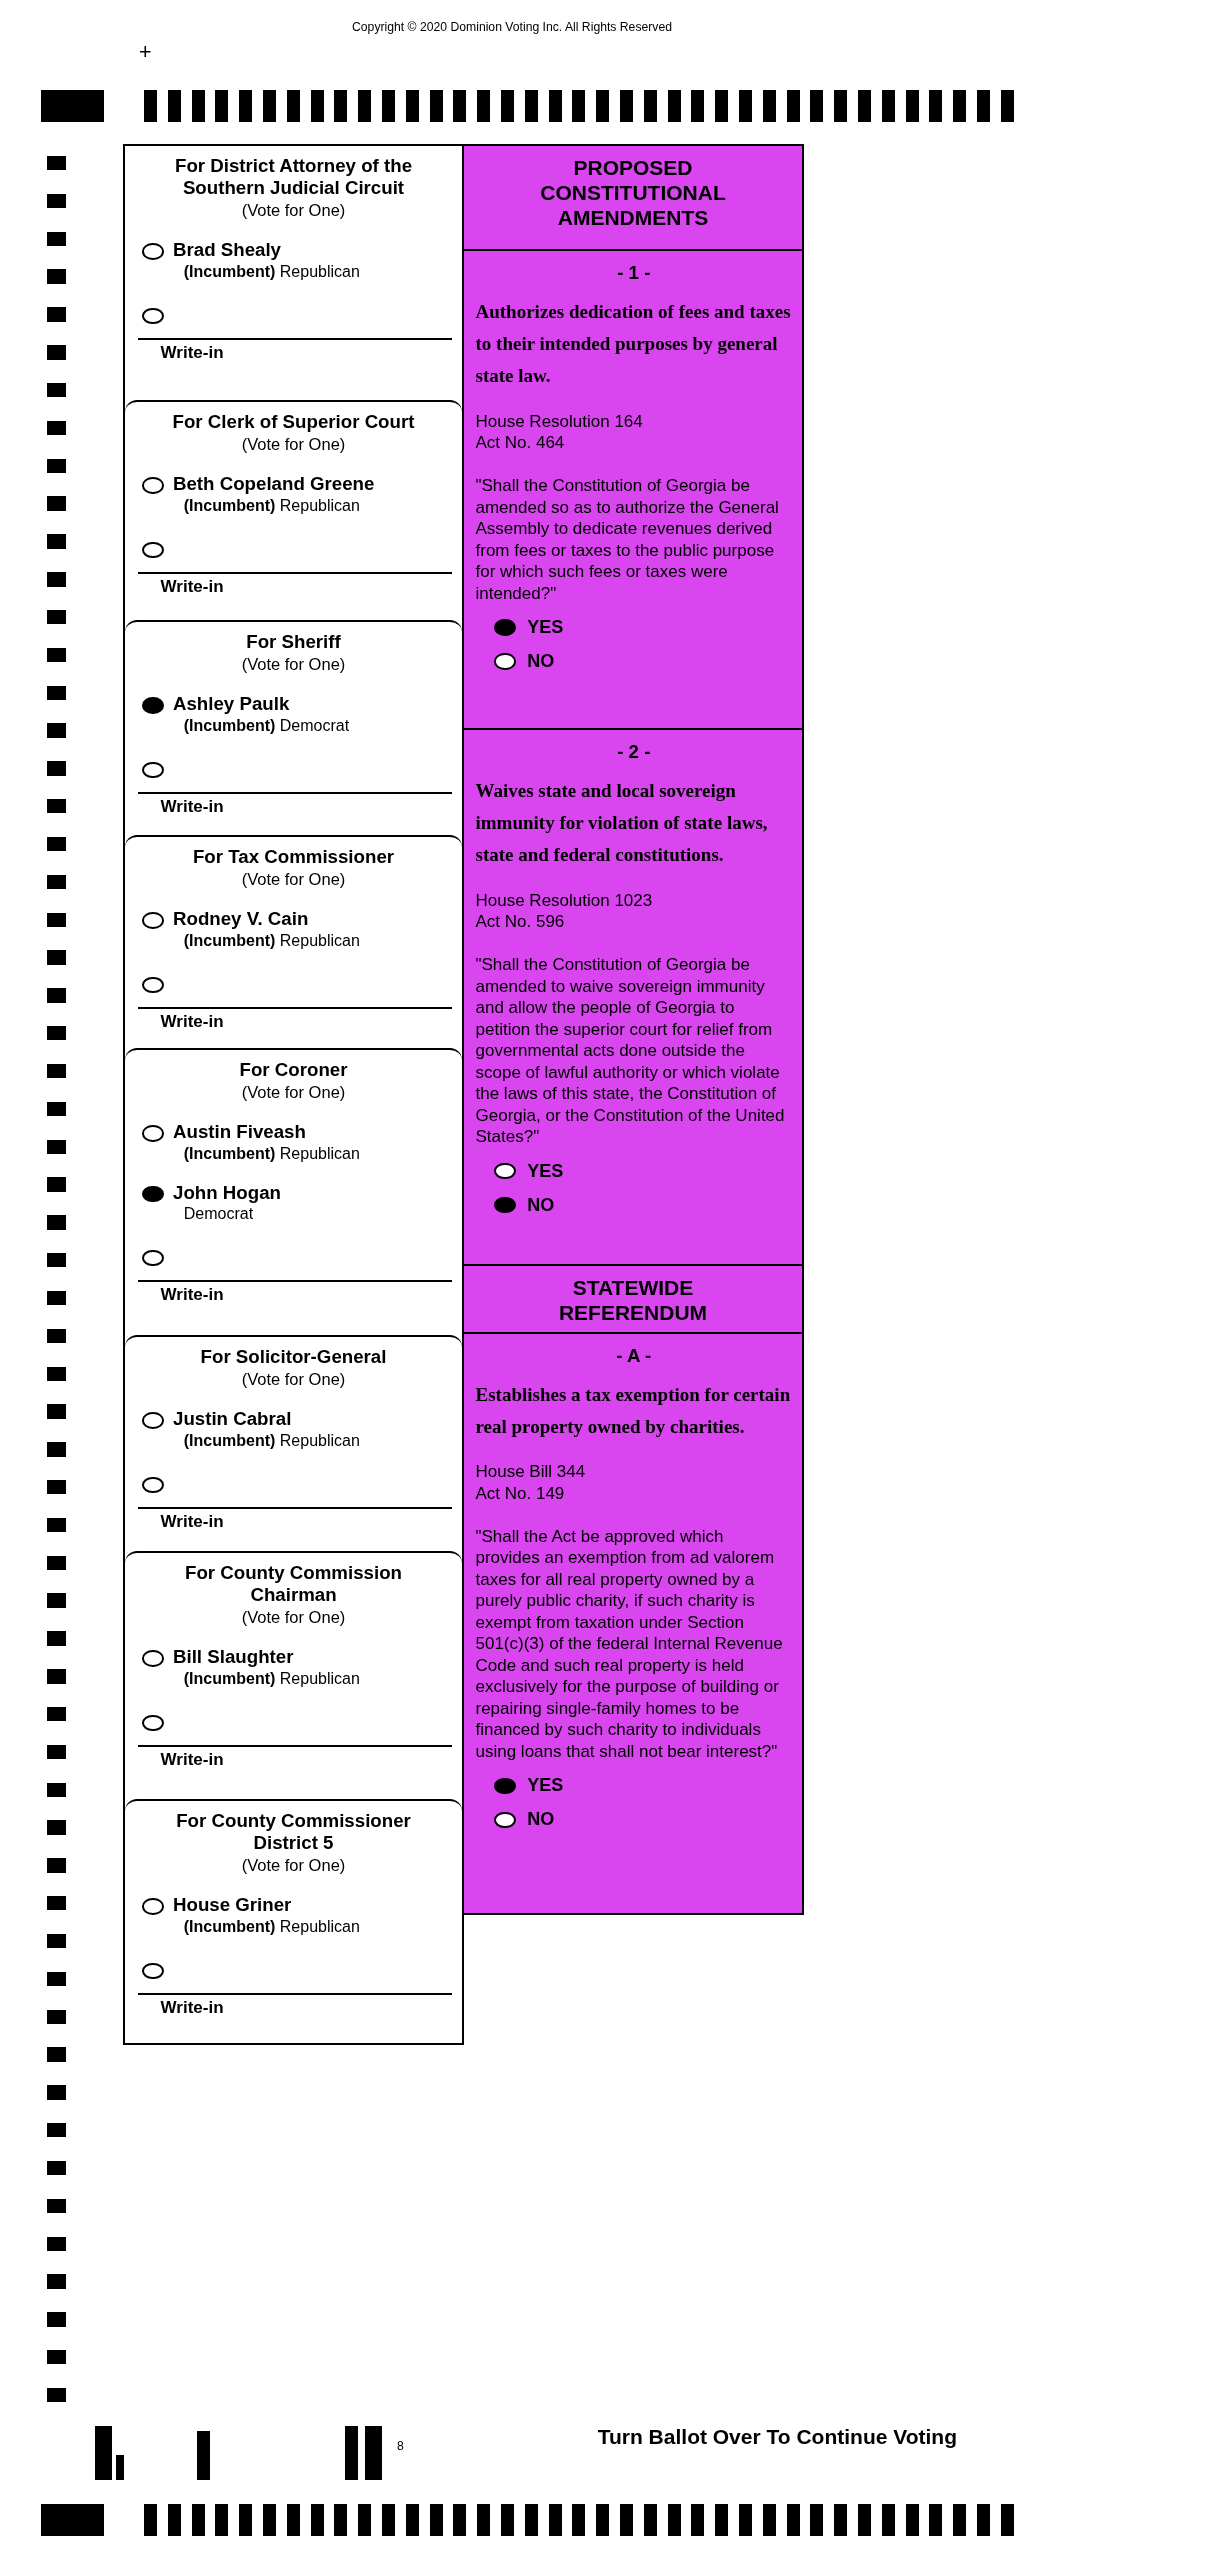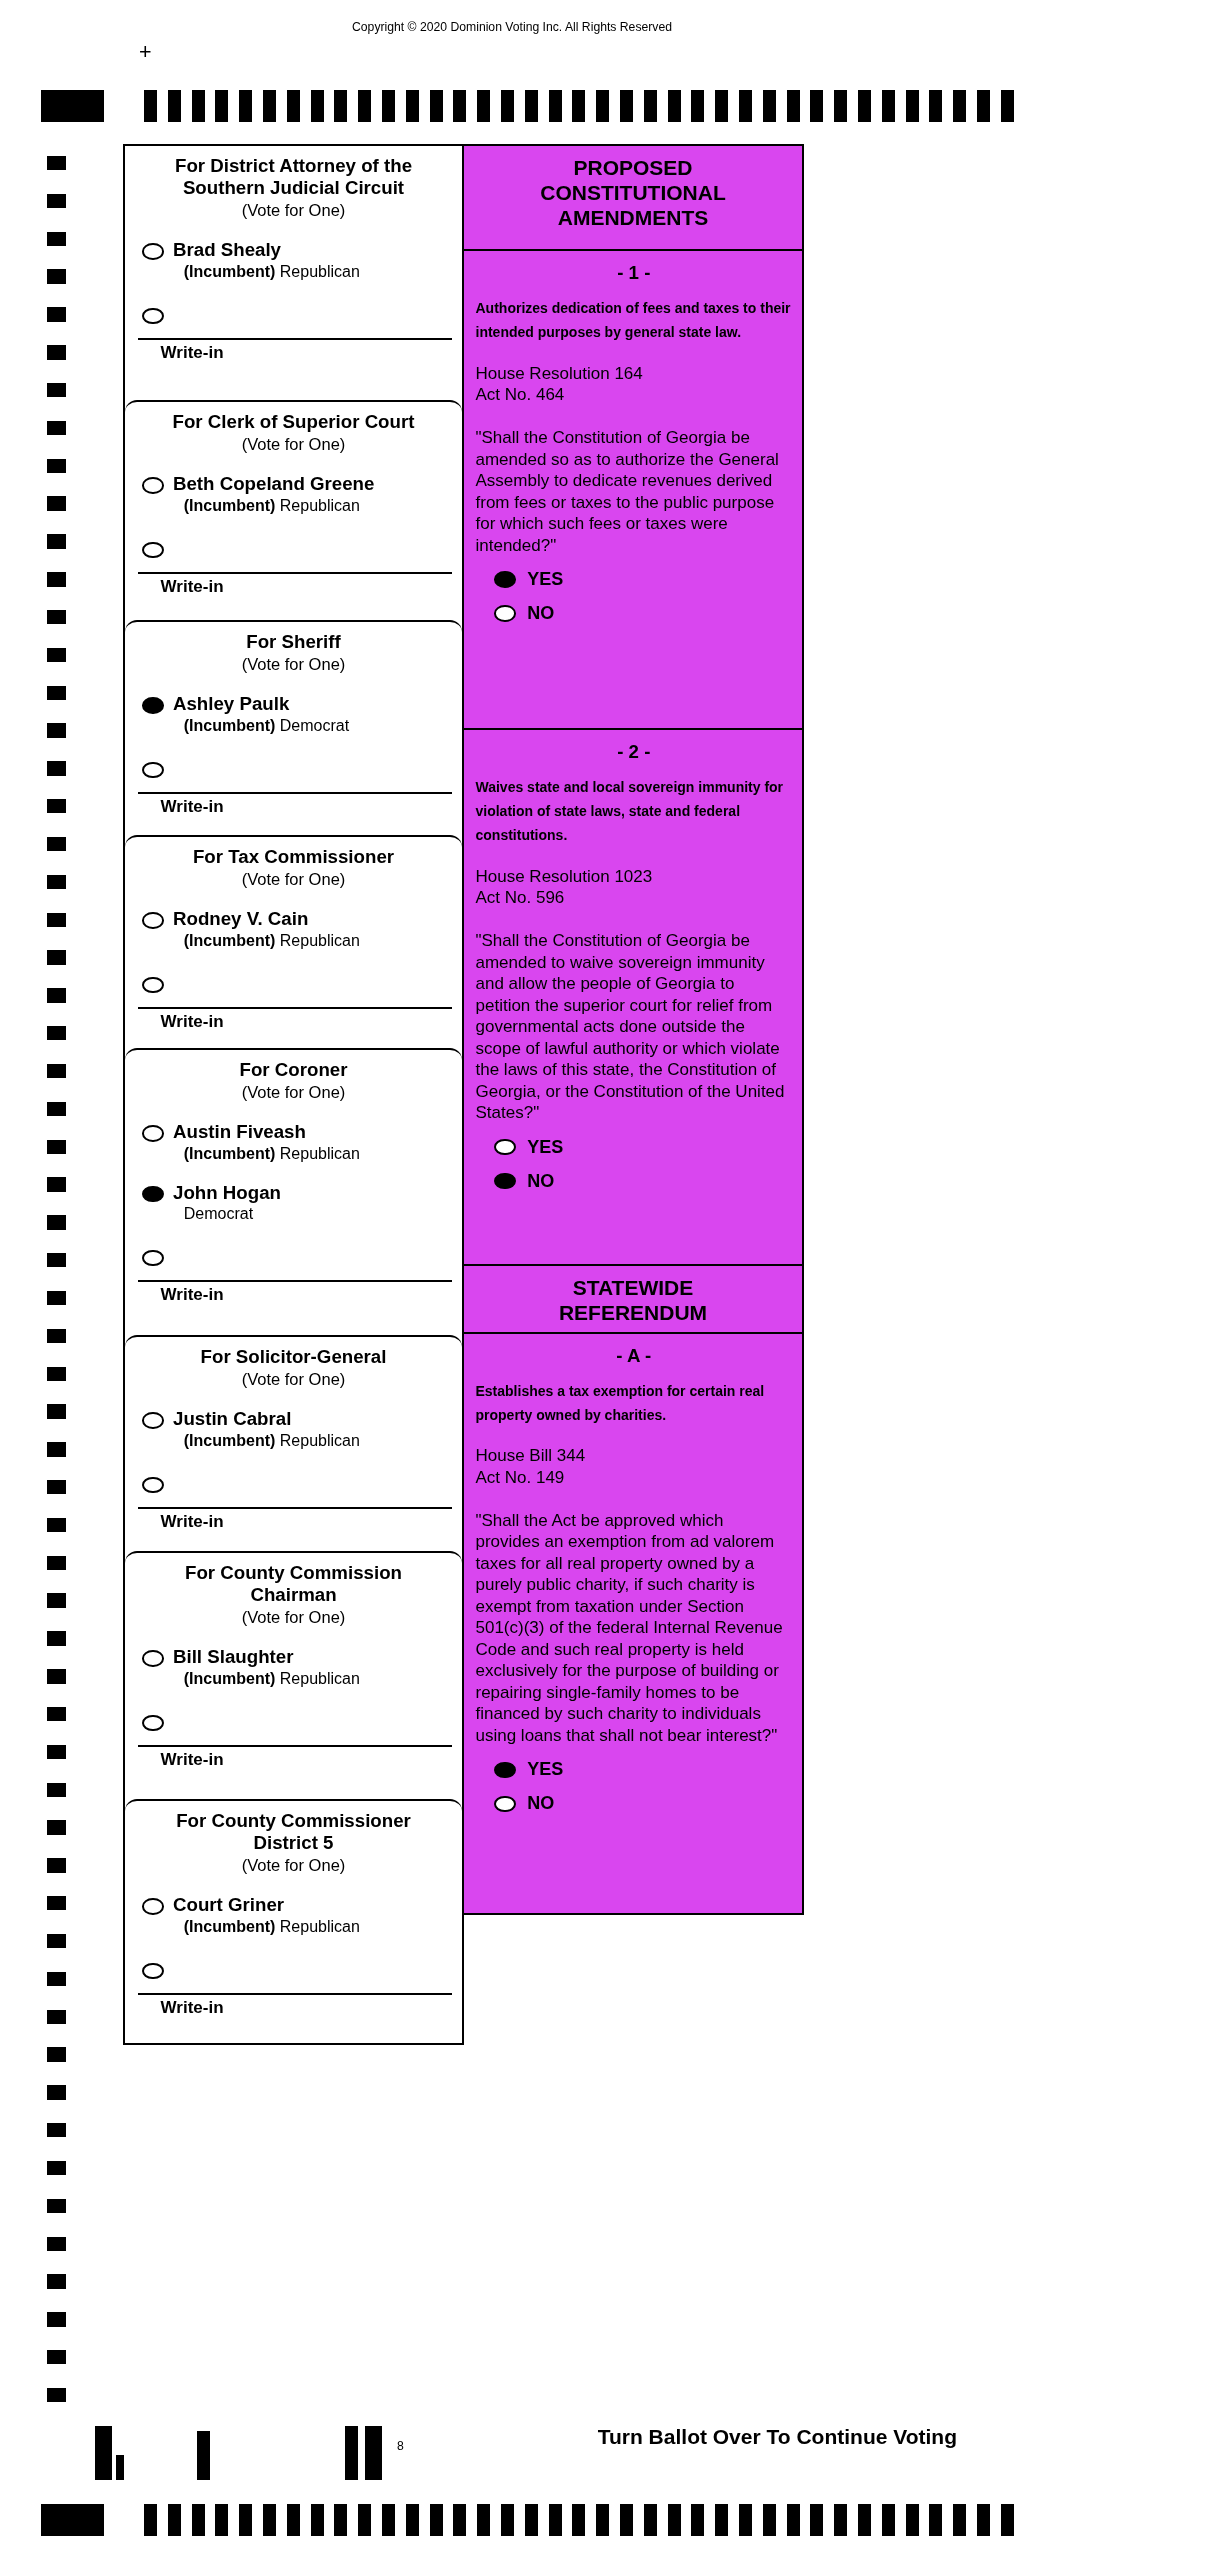--- a/index.html
+++ b/index.html
@@ -56,21 +56,21 @@
   .wline  { border-top:2.2px solid #000; margin:13px 1.4px 0 4.3px; height:0; }
   .wlabel { font-weight:bold; font-size:17px; margin:2.9px 0 1.4px 27px; }
 
   
   .m-header { border-bottom:2.2px solid #000; text-align:center; padding:8.6px 0 7.2px; }
   .measure + .m-header { border-top:2.2px solid #000; }
   .m-header-line { font-weight:bold; font-size:21px; line-height:25px; }
   .measure { padding:4.3px 10px 7.2px 11.5px; }
   .measure + .measure { border-top:2.2px solid #000; }
   .m-num { text-align:center; font-weight:bold; font-size:18.7px; margin:7.2px 0 11.5px; }
-  .m-sum { font-weight:bold; font-size:14px; line-height:24px; }
+  .m-sum { font-weight:bold; font-size:19px; line-height:32px;font-family:Liberation Serif, serif; }
   .m-ref { margin-top:18.7px; font-size:17px; line-height:21.5px; }
   .m-q   { margin-top:21.5px; font-size:17px; line-height:21.5px; }
   .opt-row { display:flex; align-items:center; margin:13px 0 0 18.7px; }
   .opt-row:first-of-type { margin-top:21.5px; }
   .opt-label { font-weight:bold; font-size:18px; margin-left:11.5px; }
 
   
   .turn-text { position:absolute; top:2425px; right:67px; font-weight:bold; font-size:21px; }
   .barcode { position:absolute; left:0; top:2425px; width:445px; height:55px; }
   .bbar { position:absolute; bottom:0; background:#000; display:block; }
@@ -359,21 +359,21 @@
         <div class="blank-row"><span class="oval"></span></div>
         <div class="wline"></div>
         <div class="wlabel">Write-in</div>
       </section>
       <section class="contest" style="min-height: 244px;">
         <div class="c-title">For County Commissioner District 5</div>
         <div class="c-inst">(Vote for One)</div>
         <div class="cand-row">
           <span class="oval"></span>
           <div class="cand-tx">
-            <div class="cand-name">Court Griner</div>
+            <div class="cand-name">House Griner</div>
             <div class="cand-party"><span class="q">(Incumbent) </span>Republican</div>
           </div>
         </div>
         <div class="blank-row"><span class="oval"></span></div>
         <div class="wline"></div>
         <div class="wlabel">Write-in</div>
       </section>
     </div>
 
   <div class="measure-column">

